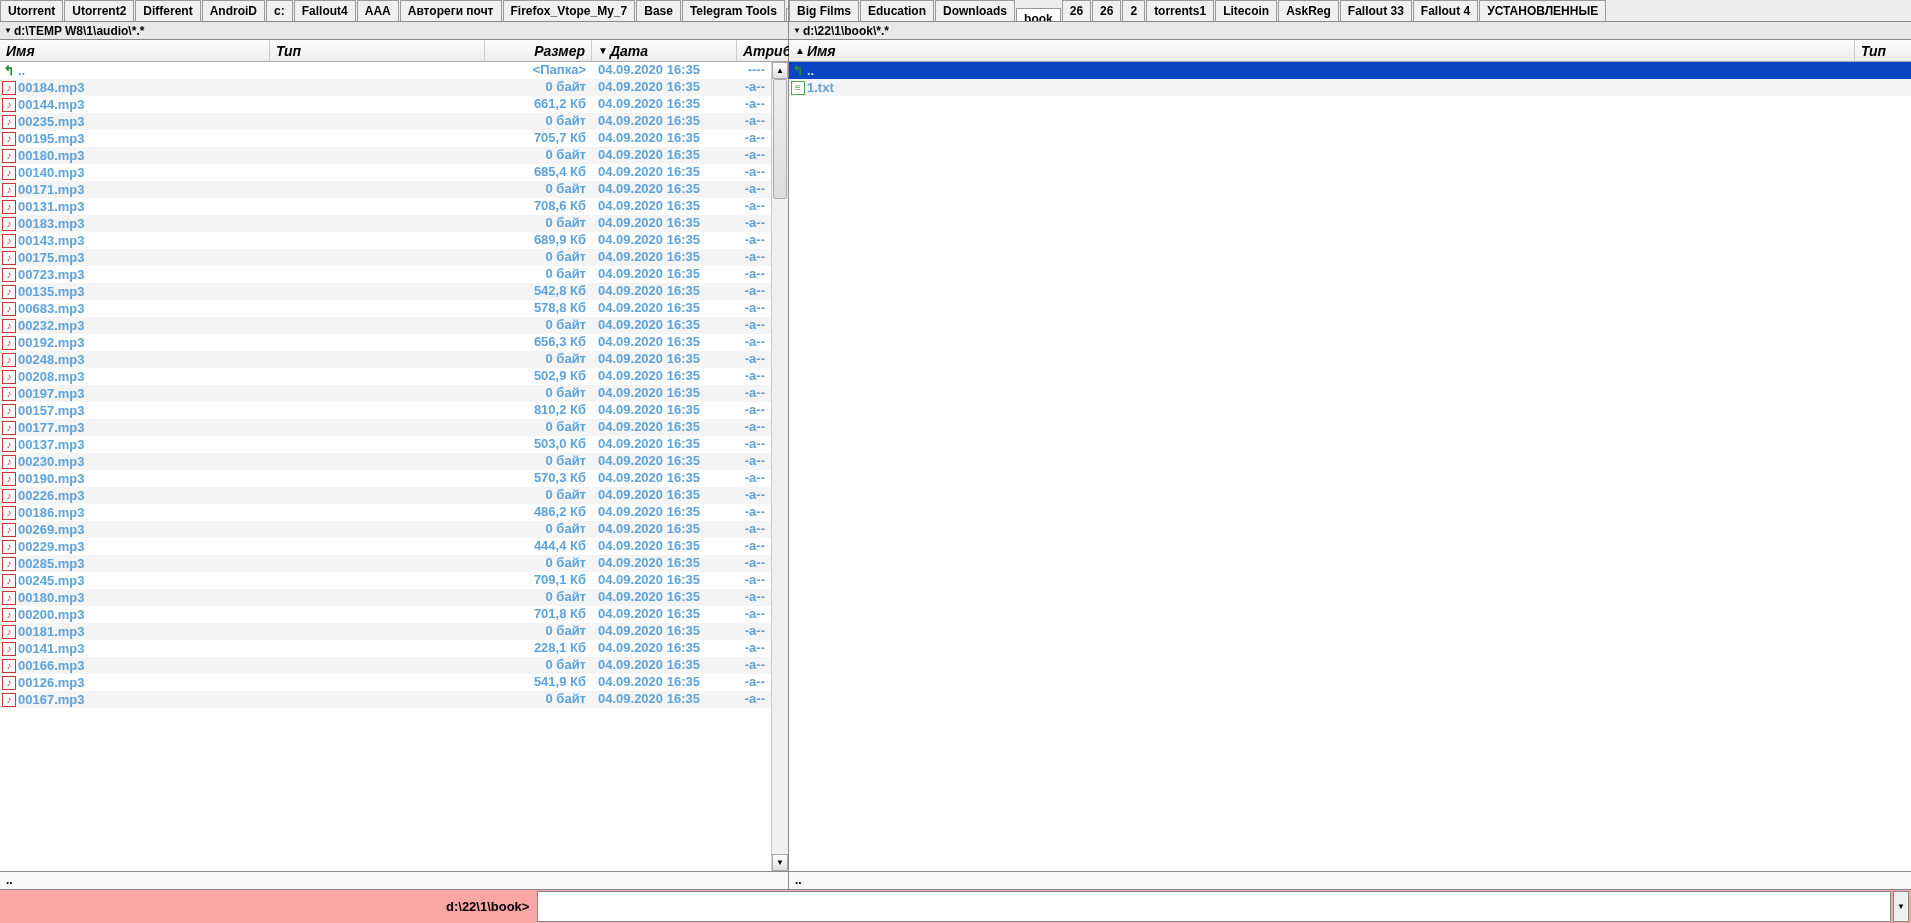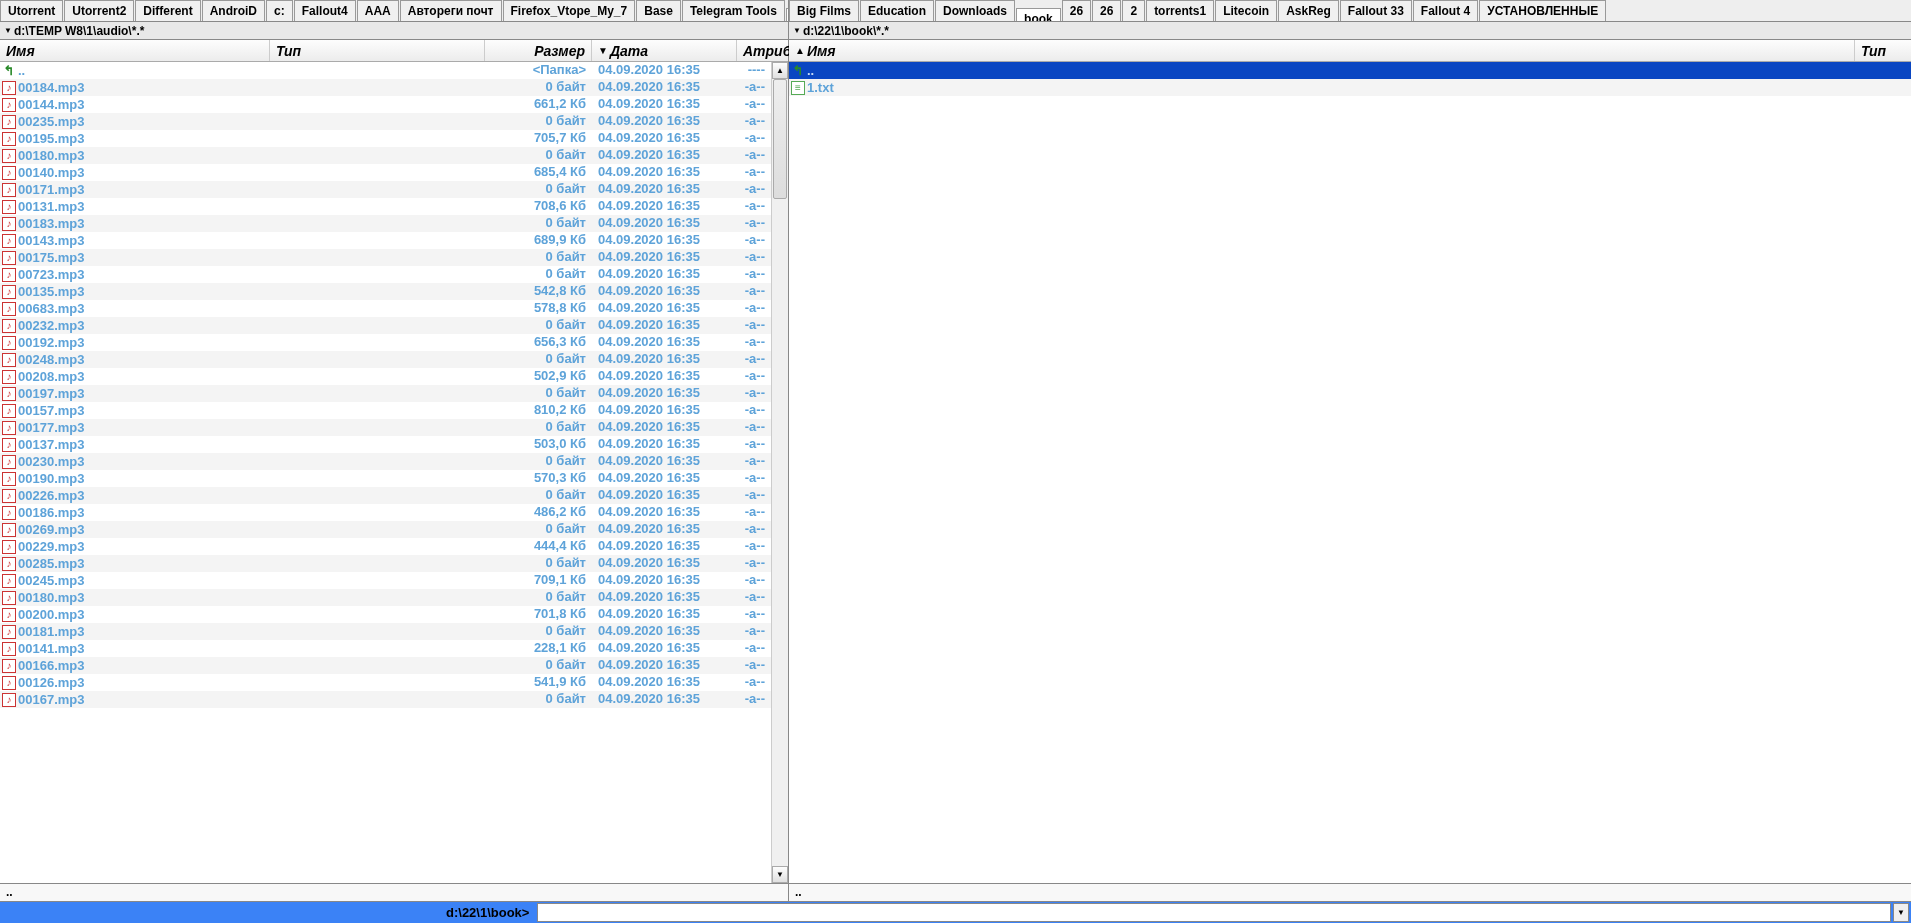--- a/index.html
+++ b/index.html
@@ -38,21 +38,21 @@
   .row .c-attr { flex: 1; text-align: right; padding-right: 6px; }
   .ficon { width: 14px; height: 14px; margin-right: 2px; display: inline-flex; align-items: center; justify-content: center; font-size: 10px; }
   .ficon.mp3 { background: #fff; border: 1px solid #c33; color: #c33; font-weight: bold; }
   .ficon.txt { background: #fff; border: 1px solid #5a5; color: #5a5; }
   .ficon.up { color: #2a8a2a; font-size: 13px; font-weight: bold; }
   .scrollbar { width: 17px; background: #f0f0f0; border-left: 1px solid #ccc; display: flex; flex-direction: column; }
   .sb-btn { height: 17px; background: linear-gradient(#fdfdfd,#e0e0e0); border: 1px solid #aaa; display:flex; align-items:center; justify-content:center; font-size:8px; cursor: pointer; }
   .sb-track { flex:1; position: relative; }
   .sb-thumb { position:absolute; left:1px; right:1px; top:0; height: 120px; background: linear-gradient(#eee,#ddd); border:1px solid #aaa; border-radius:2px; cursor:pointer; }
   .status { height: 18px; border-top: 1px solid #888; background: #f8f8f8; font-size: 12px; font-weight: bold; padding: 1px 6px; }
-  .cmdbar { display:flex; height: 22px; border-top: 1px solid #888; background: #3b82f6; }
+  .cmdbar { display:flex; height: 34px; border-top: 1px solid #888; background: #fca5a5; }
   .cmd-prompt { padding: 2px 6px; font-size: 13px; font-weight: bold; white-space: nowrap; display:flex; align-items:center; }
   .cmd-input { flex:1; border: 1px solid #888; margin: 1px 2px; padding: 1px 4px; font-size: 12px; background: #fff; }
   .cmd-dd { width: 16px; border:1px solid #888; margin:1px 2px 1px 0; display:flex; align-items:center; justify-content:center; font-size:8px; cursor:pointer; background:#f0f0f0;}
 </style>
 </head>
 <body>
 
 <div class="app">
   <div class="panels">
 

